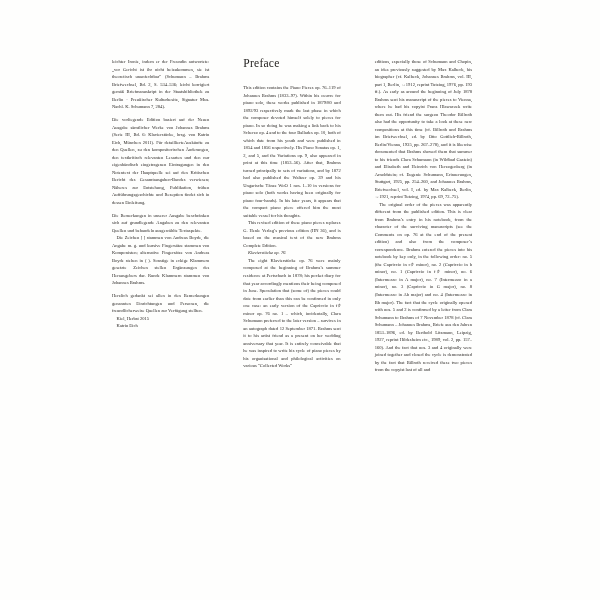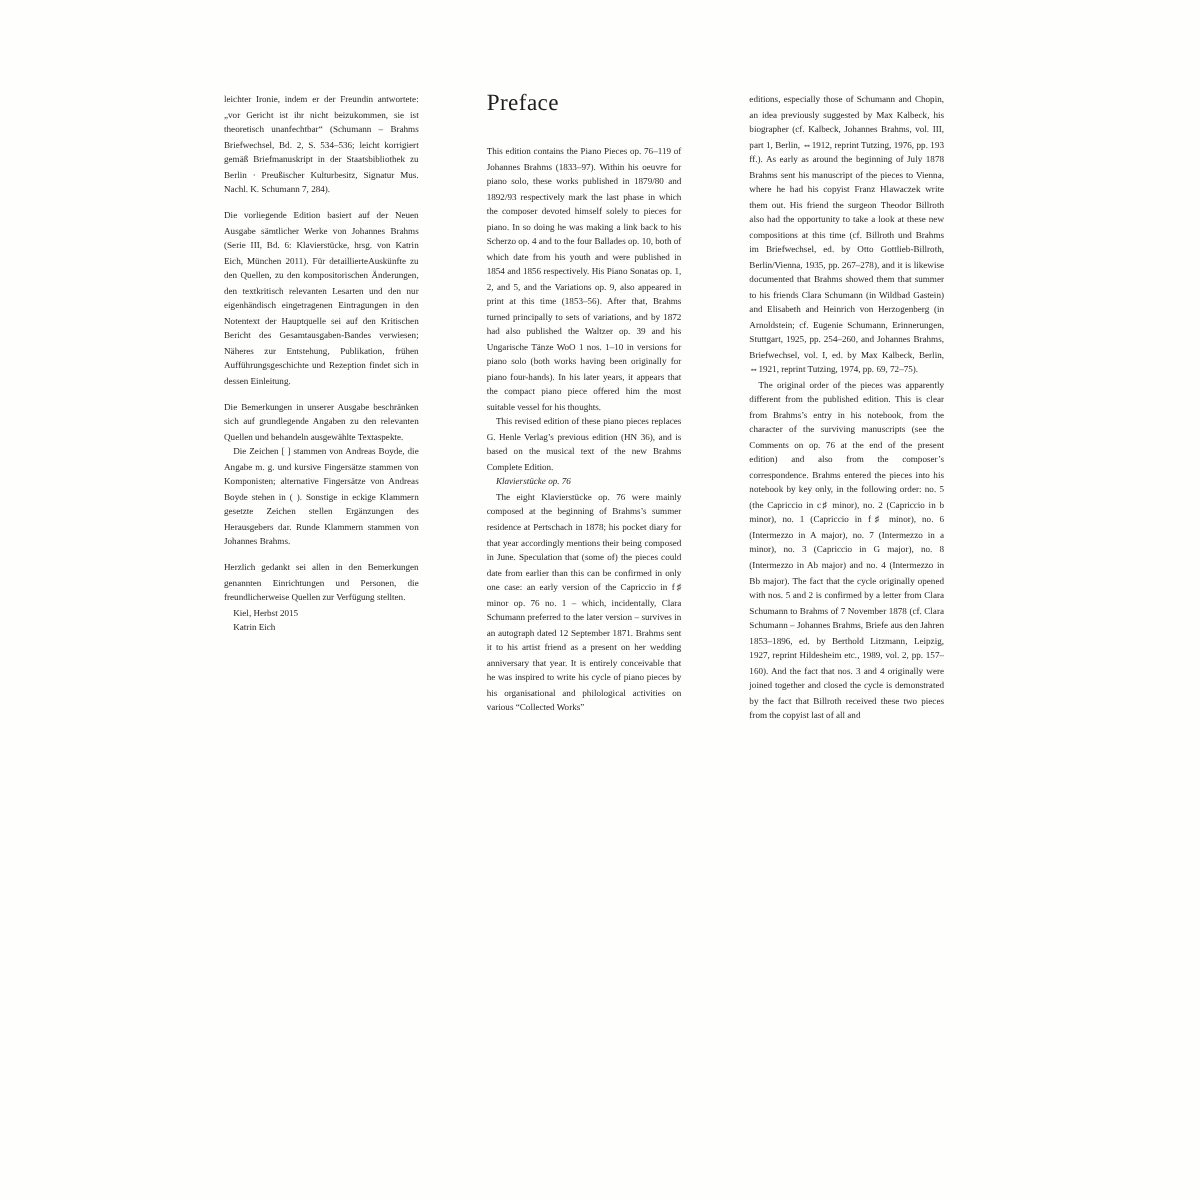--- a/index.html
+++ b/index.html
@@ -25,27 +25,26 @@
     top: 27px;
     left: 0;
     width: 471px;
     text-align: right;
     font-size: 7.2px;
     letter-spacing: 0.4px;
     color: #3a3734;
   }
   .columns {
     position: absolute;
-    top: 46px;
+    top: 58px;
     left: 112px;
     width: 360px;
     height: 482px;
     display: flex;
     gap: 16px;
-    justify-content: flex-end;
   }
   .col {
     width: 108px;
     margin-right: 18px;
     font-size: 4.55px;
     line-height: 1.655;
     text-align: justify;
     text-justify: inter-word;
     hyphens: auto;
     -webkit-hyphens: auto;

